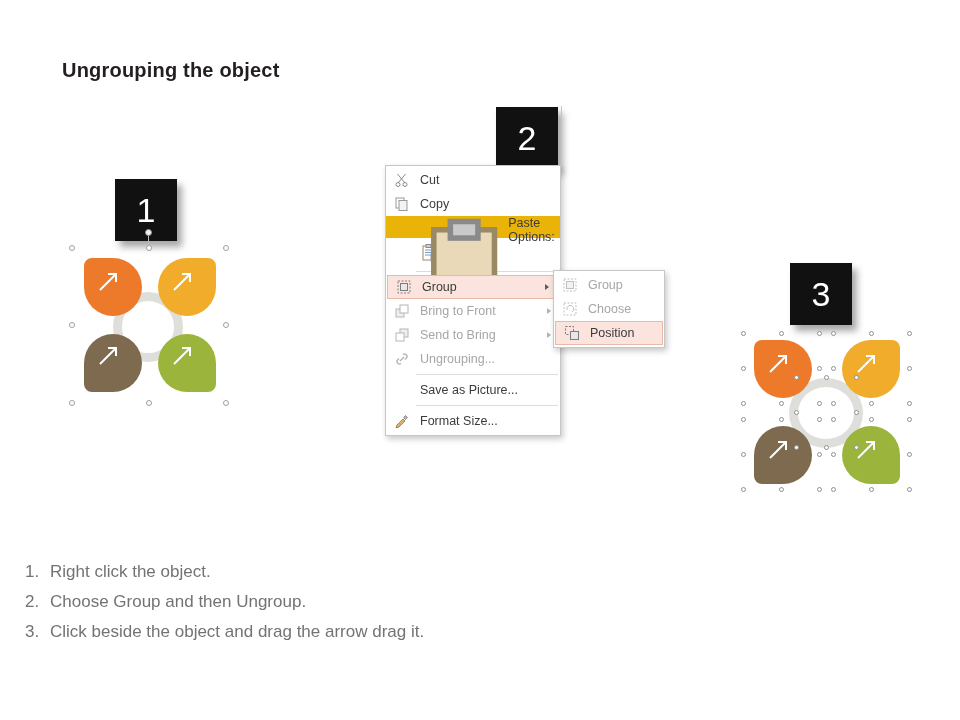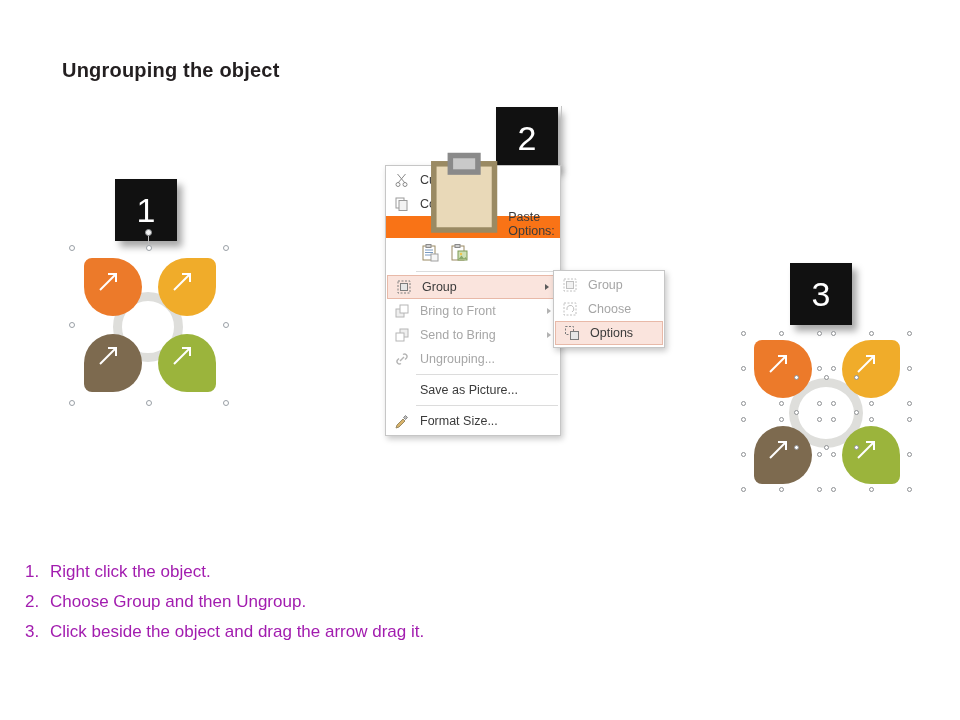--- a/index.html
+++ b/index.html
@@ -153,23 +153,23 @@
   }
   .ctx-item.disabled .submenu-arrow { border-left-color: #b3b3b3; }
   .ctx-sep {
     height: 1px;
     background: #dcdcdc;
     margin: 3px 2px 3px 30px;
   }
   .ctx-paste-head {
     height: 22px;
     display: flex;
-    align-items: flex-end;
+    align-items: flex-start;
     padding-left: 34px;
-    background: #f97316;
+    background: #eab308;
     position: relative;
     color: #3b3b3b;
   }
   .ctx-paste-icons {
     height: 30px;
     display: flex;
     align-items: center;
     gap: 9px;
     padding-left: 34px;
     background: #ffffff;
@@ -225,21 +225,21 @@
     box-sizing: border-box;
   }
 
   
   .steps-list {
     position: absolute;
     left: 18px;
     top: 562px;
     width: 700px;
     font-size: 17px;
-    color: #a21caf;
+    color: #737373;
   }
   .steps-list ol {
     margin: 0;
     padding-left: 26px;
   }
   .steps-list li {
     margin-bottom: 10px;
     padding-left: 6px;
   }
 </style>
@@ -403,21 +403,21 @@
       <rect x="2" y="2" width="12" height="12" fill="none" stroke="#c0c0c0" stroke-dasharray="2 1.5"></rect>
       <path d="M5 9a3.5 3.5 0 115 2" fill="none" stroke="#c0c0c0"></path>
     </svg>
     <span>Choose</span>
   </div>
   <div class="ctx-item highlight">
     <svg class="ico" viewBox="0 0 16 16">
       <rect x="1.5" y="1.5" width="8" height="8" fill="none" stroke="#7c7c7c" stroke-dasharray="2 1.5"></rect>
       <rect x="6.5" y="6.5" width="8" height="8" fill="#e7e7e7" stroke="#7c7c7c"></rect>
     </svg>
-    <span>Options</span>
+    <span>Position</span>
   </div>
 </div>
 
 <div class="obj3-wrap">
 
   <div class="sel-box" style="left:2px;   top:2px;   width:76px; height:70px;"></div>
   <div class="sel-box" style="left:92px;  top:2px;   width:76px; height:70px;"></div>
   <div class="sel-box" style="left:2px;   top:88px;  width:76px; height:70px;"></div>
   <div class="sel-box" style="left:92px;  top:88px;  width:76px; height:70px;"></div>
 

